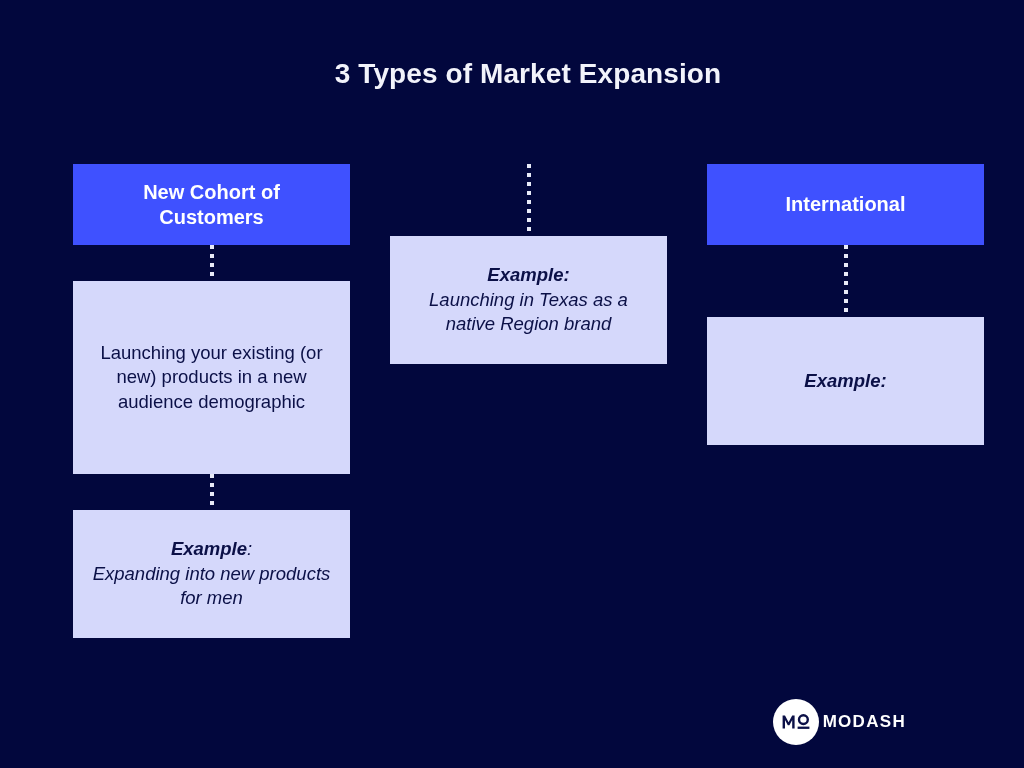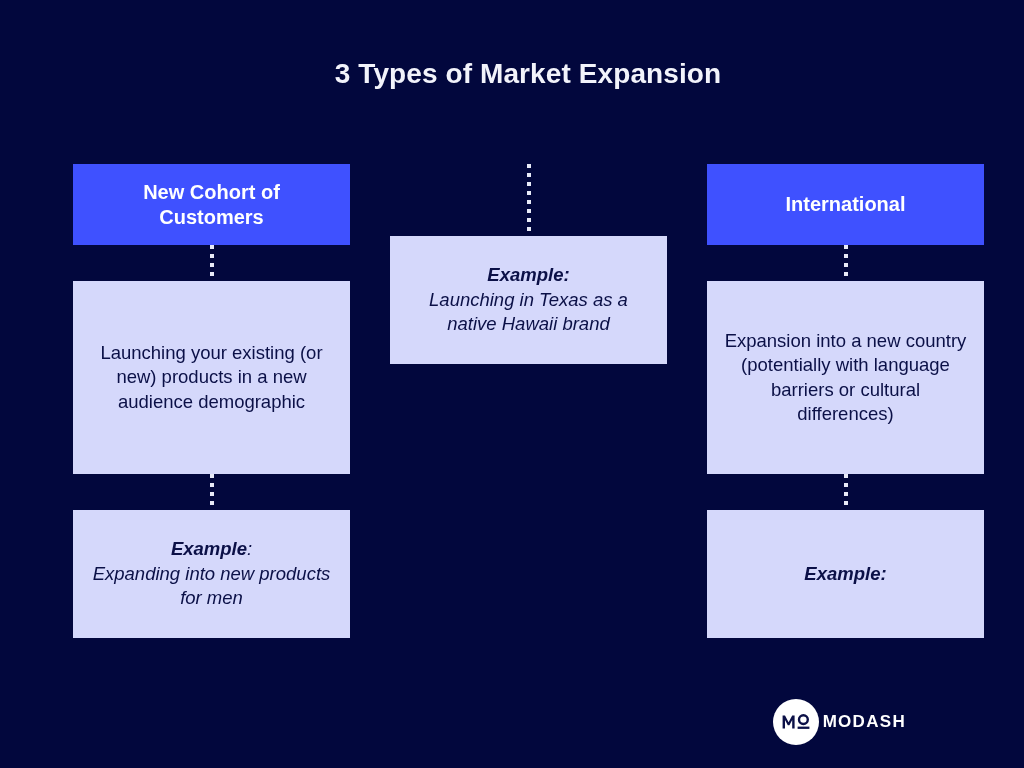--- a/index.html
+++ b/index.html
@@ -178,34 +178,31 @@
     </div>
 
     <div class="column">
       <div class="connector">
         <span class="dots"></span>
       </div>
       <div class="connector">
         <span class="dots"></span>
       </div>
       <div class="content-box example-box">
-        <span class="example-text"><span class="ex-label">Example:</span><span></span><br><span>Launching in Texas as a native Hawaii brand</span></span>
+        <span class="example-text"><span class="ex-label">Example:</span><span></span><br><span>Launching in Texas as a native Region brand</span></span>
       </div>
     </div>
 
     <div class="column">
       <div class="header-box">
         <span class="header-label">International</span>
       </div>
       <div class="connector">
         <span class="dots"></span>
       </div>
-      <div class="content-box desc-box">
-        <span class="desc-text">Expansion into a new country (potentially with language barriers or cultural differences)</span>
-      </div>
       <div class="connector">
         <span class="dots"></span>
       </div>
       <div class="content-box example-box">
         <span class="example-text"><span class="ex-label">Example:</span><span></span><br></span>
       </div>
     </div>
 
   </div>
 

